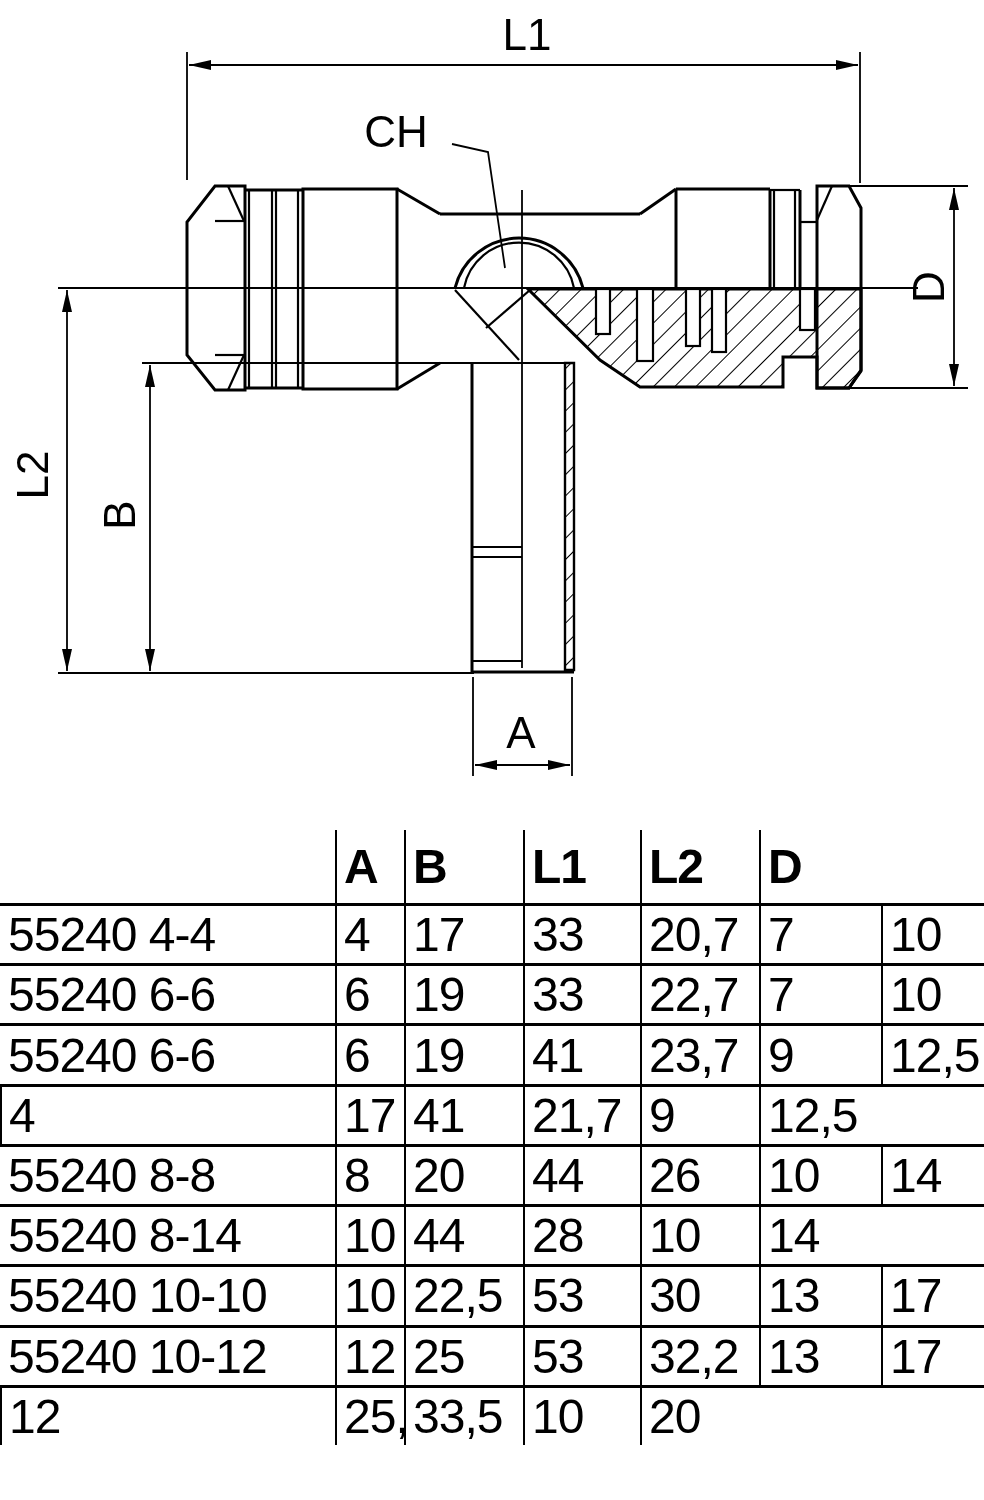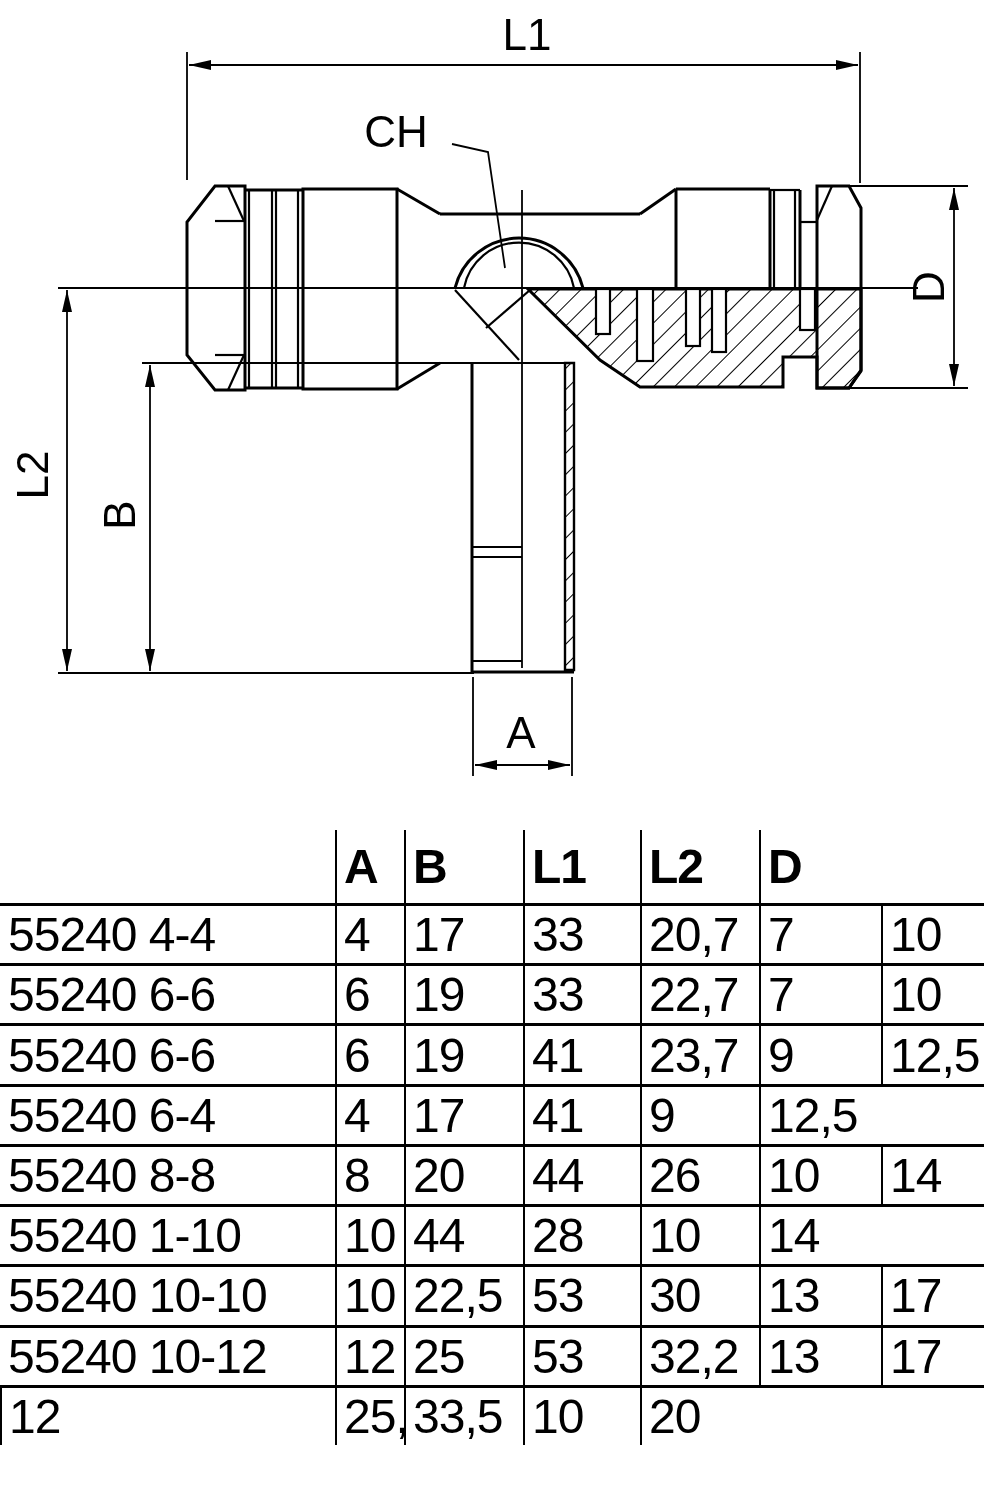--- a/index.html
+++ b/index.html
@@ -194,38 +194,38 @@
       <div class="trow">
     <div class="c part">55240 6-6</div>
     <div class="c vcell">6</div>
     <div class="c vcell">19</div>
     <div class="c vcell">41</div>
     <div class="c vcell">23,7</div>
     <div class="c vcell">9</div>
     <div class="c vcell">12,5</div>
   </div>
       <div class="trow">
-    <div class="c part">55240 6-4</div>
     <div class="c vcell">4</div>
     <div class="c vcell">17</div>
     <div class="c vcell">41</div>
+    <div class="c vcell">21,7</div>
     <div class="c vcell">9</div>
     <div class="c vcell">12,5</div>
   </div>
       <div class="trow">
     <div class="c part">55240 8-8</div>
     <div class="c vcell">8</div>
     <div class="c vcell">20</div>
     <div class="c vcell">44</div>
     <div class="c vcell">26</div>
     <div class="c vcell">10</div>
     <div class="c vcell">14</div>
   </div>
       <div class="trow">
-    <div class="c part">55240 1-10</div>
+    <div class="c part">55240 8-14</div>
     <div class="c vcell">10</div>
     <div class="c vcell">44</div>
     <div class="c vcell">28</div>
     <div class="c vcell">10</div>
     <div class="c vcell">14</div>
   </div>
       <div class="trow">
     <div class="c part">55240 10-10</div>
     <div class="c vcell">10</div>
     <div class="c vcell">22,5</div>

